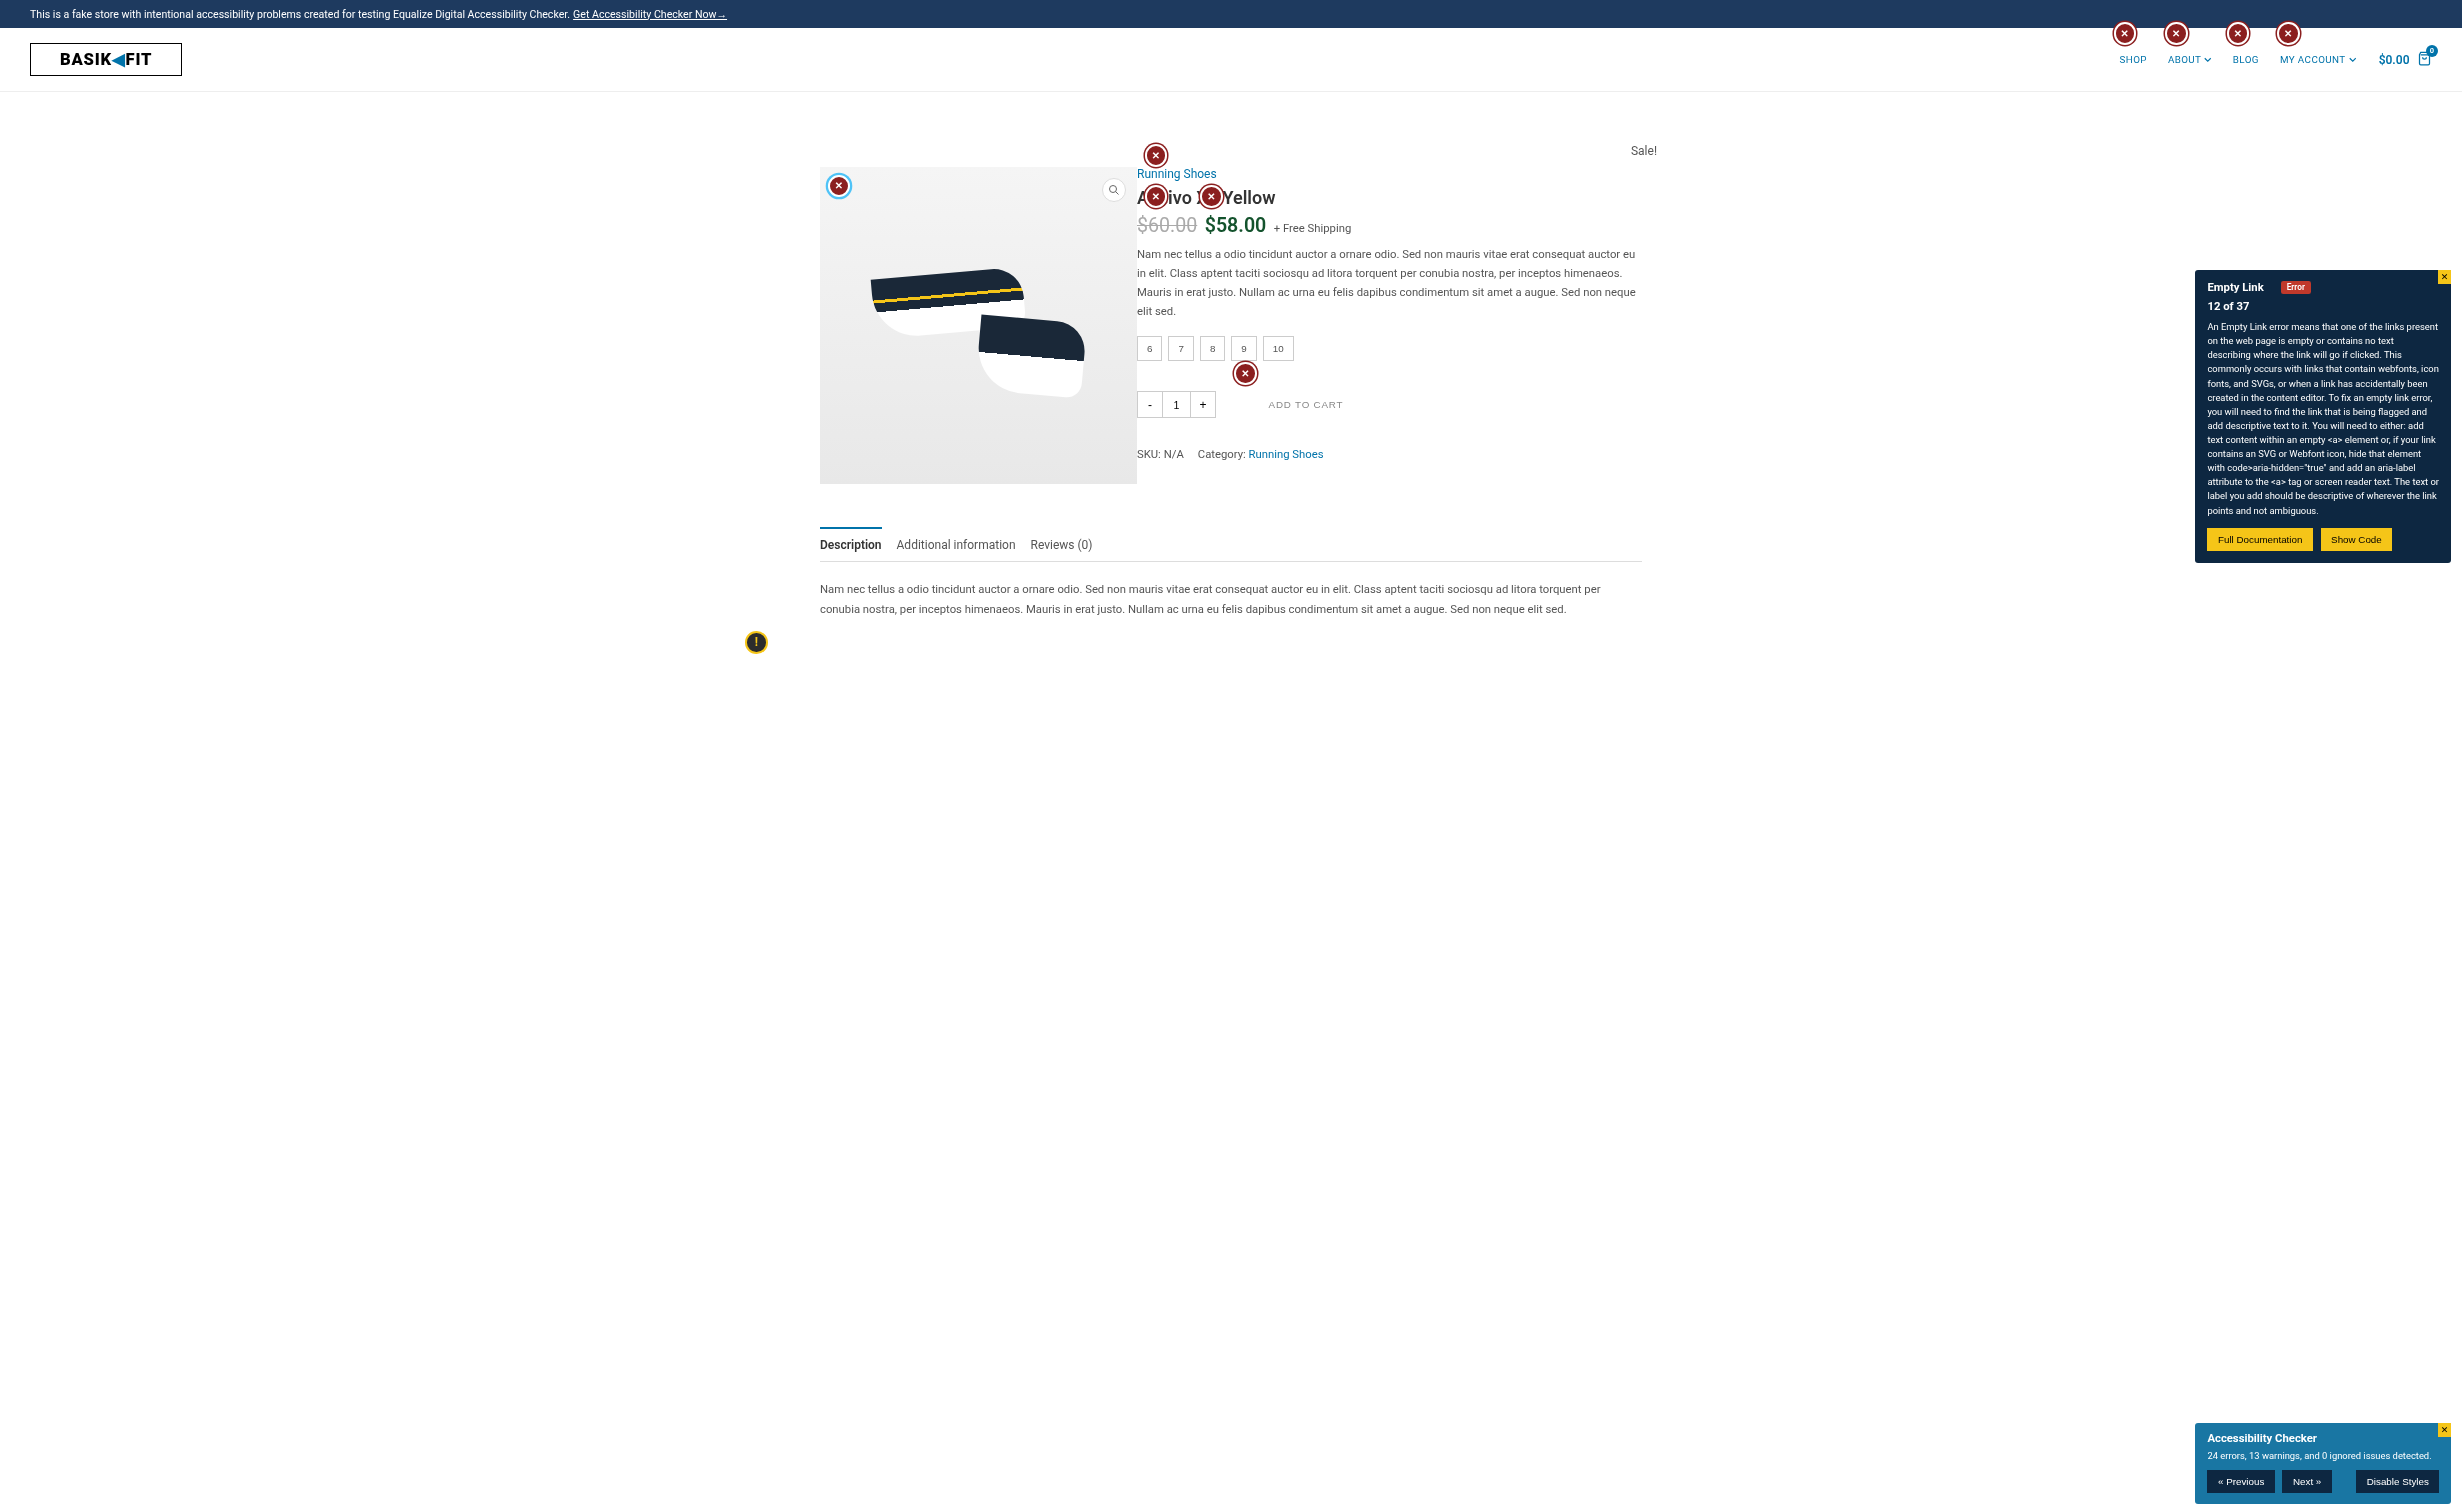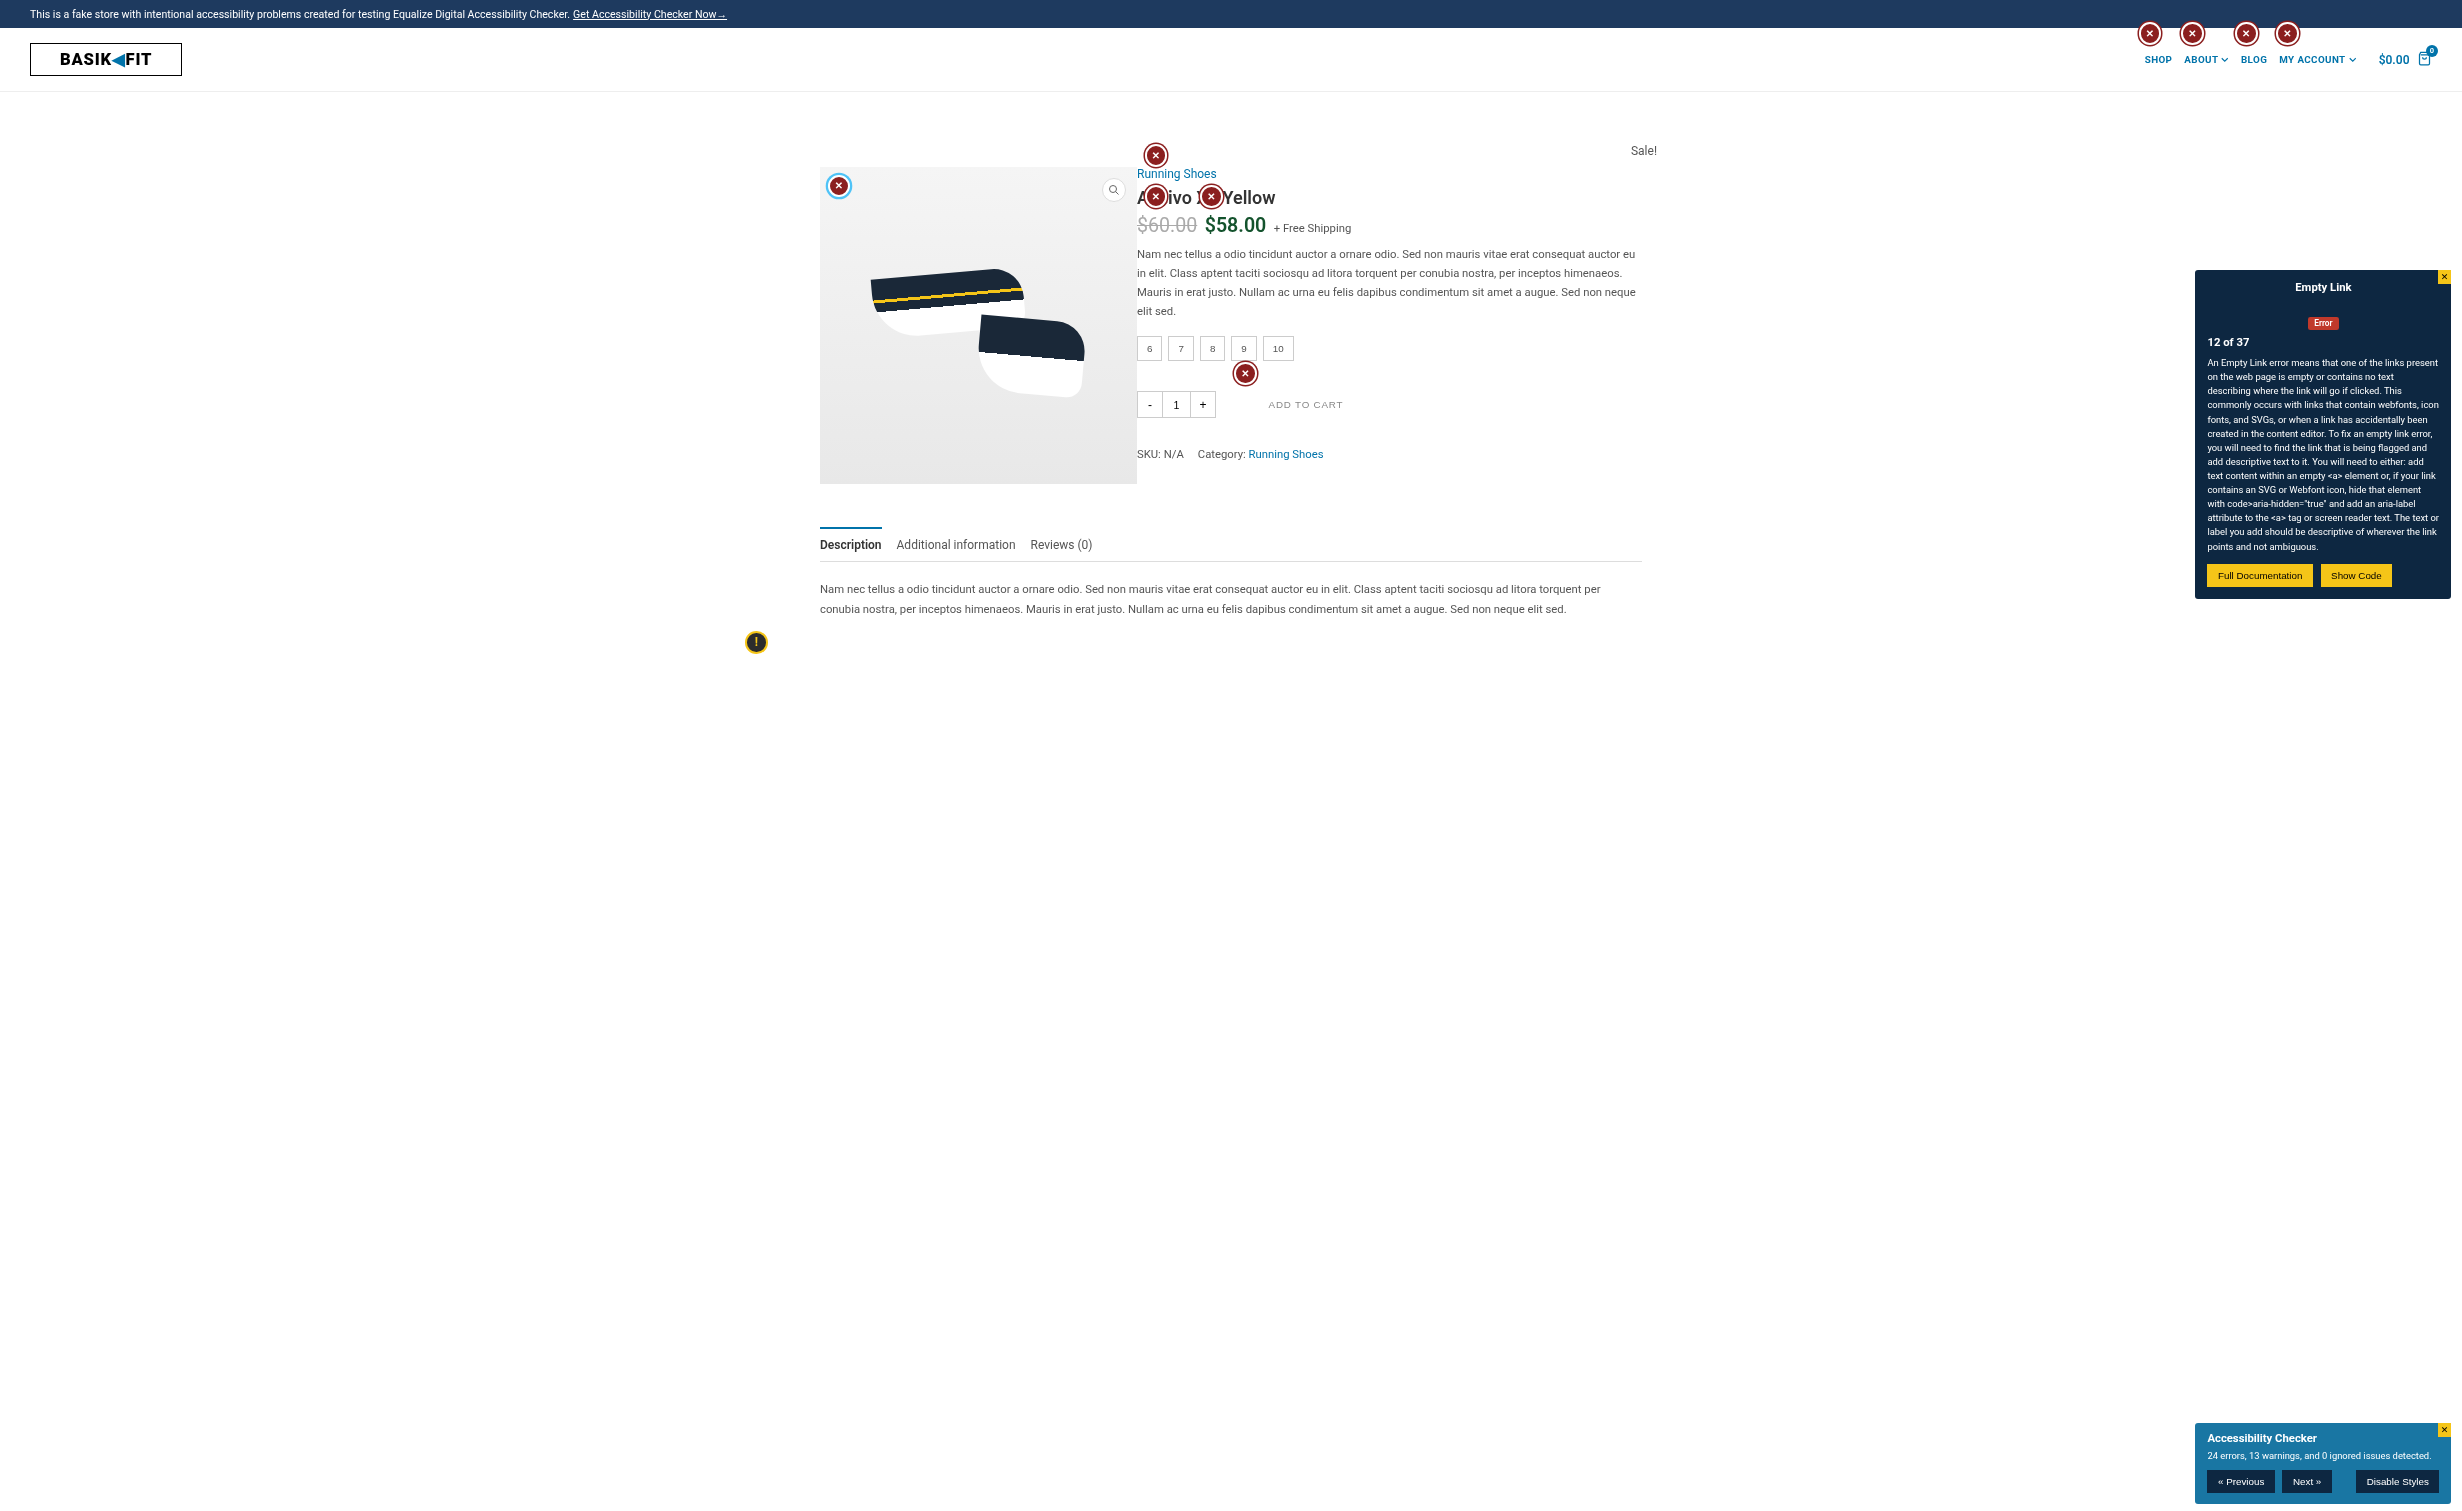--- a/index.html
+++ b/index.html
@@ -4,21 +4,21 @@
 <style>
 * { margin: 0; padding: 0; box-sizing: border-box; }
 body { font-family: -apple-system, BlinkMacSystemFont, "Segoe UI", Roboto, sans-serif; background: #fff; color: #333; }
 
 .top-banner { background: #1e3a5f; color: #fff; padding: 7.5px 30px; font-size: 10.6px; display: flex; }
 .top-banner a { color: #fff; text-decoration: underline; margin-left: 3px; }
 
 .header { display: flex; align-items: center; justify-content: space-between; padding: 15px 30px; border-bottom: 0.8px solid #eee; position: relative; }
 .logo { border: 1.5px solid #000; padding: 6px 29px; font-weight: 900; font-size: 16.6px; letter-spacing: 0.8px; color: #000; }
 .logo .k { color: #0073aa; }
-.nav { display: flex; gap: 12px; align-items: center; font-weight: bold; }
+.nav { display: flex; gap: 21px; align-items: center; }
 .nav-item { color: #0073aa; font-size: 9.8px; letter-spacing: 0.4px; text-decoration: none; display: flex; align-items: center; gap: 3px; position: relative; }
 .chevron { width: 7.5px; height: 7.5px; }
 .cart-area { display: flex; align-items: center; gap: 7.5px; color: #0073aa; font-weight: 600; }
 .cart-icon { position: relative; }
 .cart-badge { position: absolute; top: -6px; right: -6px; background: #0073aa; color: #fff; border-radius: 50%; width: 12px; height: 12px; font-size: 7.5px; display: flex; align-items: center; justify-content: center; }
 
 .error-marker { width: 22.6px; height: 22.6px; border-radius: 50%; background: #8b1f1f; border: 2.3px solid #fff; display: flex; align-items: center; justify-content: center; position: absolute; z-index: 10; box-shadow: 0 0 0 1.5px #8b1f1f; }
 .error-marker::before { content: "✕"; color: #fff; font-weight: bold; font-size: 9.8px; }
 .error-marker.blue-ring { box-shadow: 0 0 0 2.3px #4fc3f7; }
 .warning-marker { width: 22.6px; height: 22.6px; border-radius: 50%; background: #2c2c2c; border: 2.3px solid #f5c518; display: flex; align-items: center; justify-content: center; position: absolute; z-index: 10; }
@@ -51,21 +51,21 @@
 .sale-badge { position: absolute; right: -15px; top: -22.6px; color: #555; font-size: 12px; }
 
 .tabs-section { max-width: 852px; margin: 45px auto; padding: 0 15px; position: relative; }
 .tabs { display: flex; border-bottom: 0.8px solid #ddd; gap: 15px; }
 .tab { padding: 9px 0; color: #555; cursor: pointer; font-size: 12px; text-align: center; }
 .tab.active { color: #333; font-weight: 600; border-top: 2.3px solid #0073aa; margin-top: -2.3px; }
 .tab-content { padding: 18px 0; color: #555; font-size: 11.3px; line-height: 1.8; }
 
 .popup { position: fixed; right: 10.6px; top: 270px; width: 256px; background: #0d2741; color: #fff; border-radius: 3px; z-index: 100; font-size: 9.8px; }
 .popup-close { position: absolute; top: 0; right: 0; width: 13.6px; height: 13.6px; background: #f5c518; color: #000; border: none; font-size: 9px; cursor: pointer; display: flex; align-items: center; justify-content: center; }
-.popup-header { padding: 10.6px 12px 6px; display: flex; align-items: center; gap: 23px; flex-direction: column; }
+.popup-header { padding: 10.6px 12px 6px; display: flex; align-items: center; gap: 17px; }
 .popup-title { font-weight: 700; font-size: 11.3px; }
 .error-badge { background: #c0392b; padding: 1.5px 6px; border-radius: 2.3px; font-size: 8.3px; font-weight: 600; }
 .popup-counter { padding: 0 12px 7.5px; font-weight: 700; font-size: 11.3px; }
 .popup-body { padding: 0 12px 10.6px; line-height: 1.5; font-size: 9.4px; }
 .popup-actions { padding: 0 12px 12px; display: flex; gap: 7.5px; }
 .popup-btn { background: #f5c518; color: #000; border: none; padding: 6px 10.6px; font-size: 9.8px; cursor: pointer; }
 
 .checker-panel { position: fixed; right: 10.6px; bottom: 7.5px; width: 256px; background: #1976a3; color: #fff; border-radius: 3px; z-index: 100; font-size: 9.8px; }
 .checker-header { padding: 9px 12px 4.5px; font-weight: 700; font-size: 11.3px; }
 .checker-summary { padding: 0 12px 9px; font-size: 9.4px; }

